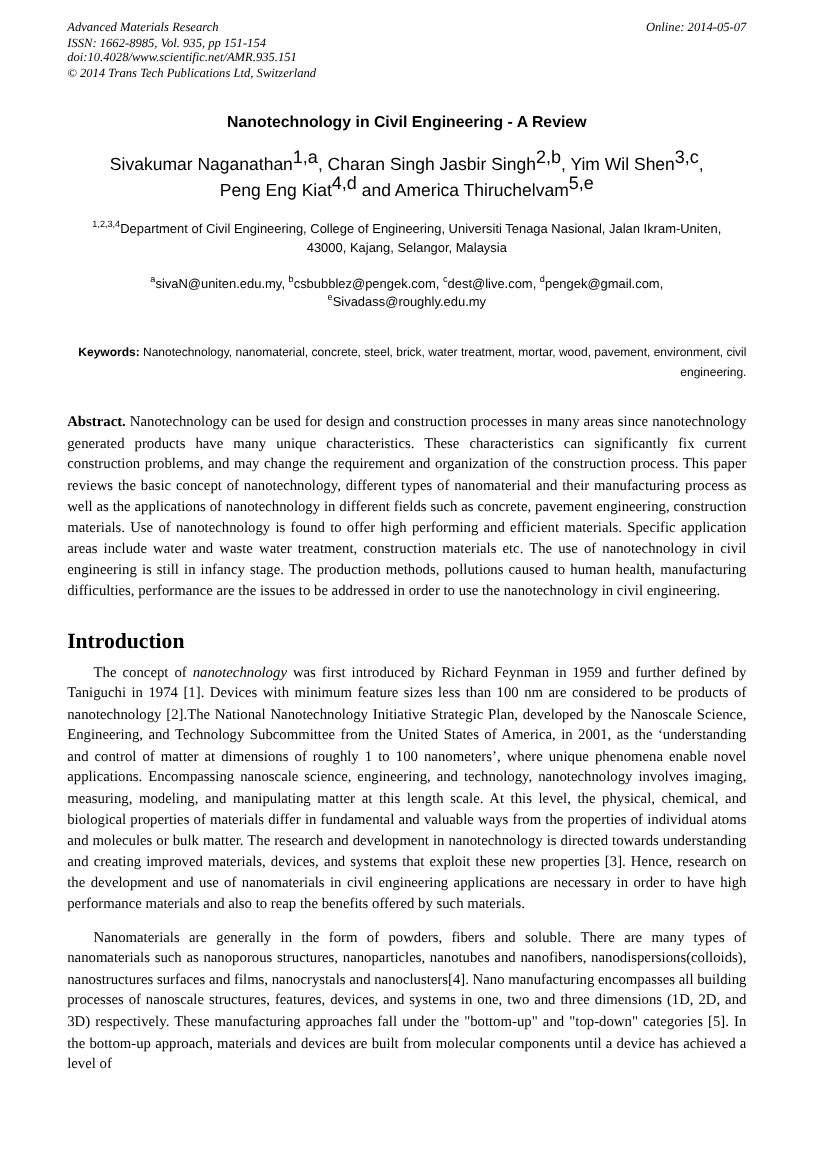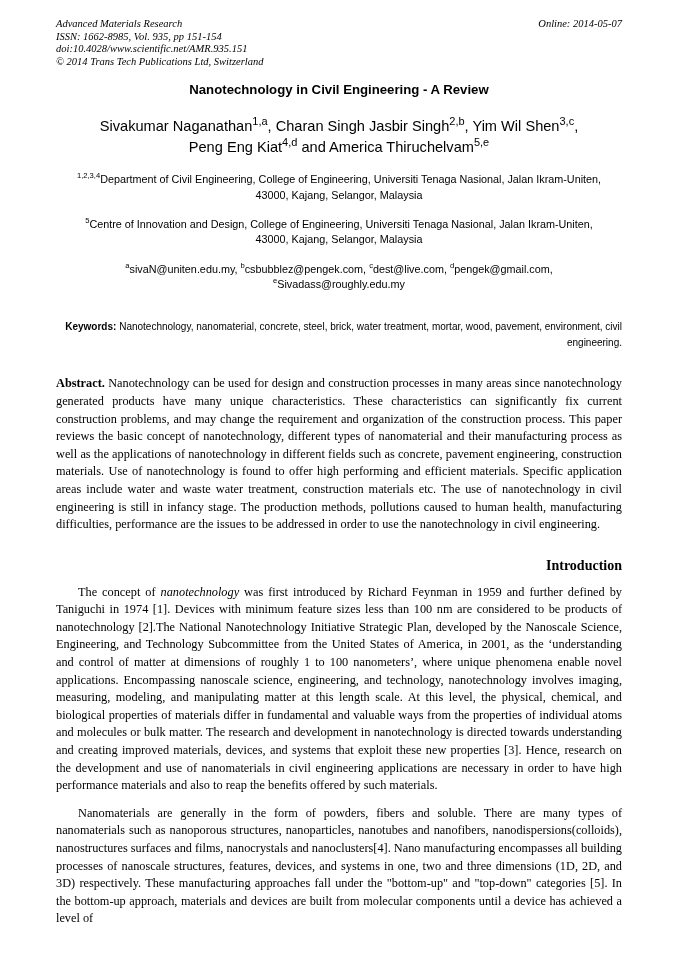--- a/index.html
+++ b/index.html
@@ -41,40 +41,40 @@
     top: 0;
     font-family: "Liberation Serif", "DejaVu Serif", serif;
     font-style: italic;
     font-size: 10.5px;
     line-height: 12.6px;
     white-space: nowrap;
   }
 
   
   .paper-title {
-    margin-top: 14px;
+    margin-top: 26px;
     text-align: center;
     font-family: "Liberation Sans", "DejaVu Sans", sans-serif;
     font-weight: bold;
     font-size: 13.2px;
     line-height: 16px;
     color: #000;
   }
 
   
   .authors {
     margin-top: 18px;
     text-align: center;
     font-family: "Liberation Sans", "DejaVu Sans", sans-serif;
     font-size: 14.6px;
     line-height: 21px;
     color: #000;
   }
   .authors sup {
-    font-size: 11px;
+    font-size: 15px;
     vertical-align: super;
     line-height: 0;
   }
 
   
   .affil-block {
     margin-top: 14px;
     text-align: center;
     font-family: "Liberation Sans", "DejaVu Sans", sans-serif;
     font-size: 10.8px;
@@ -130,24 +130,23 @@
     line-height: 17.6px;
     color: #000;
     text-align: justify;
   }
   .abstract .ab-label { font-weight: bold; }
 
   .section-heading {
     margin-top: 24px;
     font-family: "Liberation Serif", "DejaVu Serif", serif;
     font-weight: bold;
-    font-size: 14px;
+    font-size: 18px;
     line-height: 16px;
     color: #000;
-    text-align: right;
   }
 
   .body-para {
     margin-top: 10px;
     font-family: "Liberation Serif", "DejaVu Serif", serif;
     font-size: 12.3px;
     line-height: 17.6px;
     color: #000;
     text-align: justify;
     text-indent: 22px;
@@ -170,21 +169,20 @@
 
     <div class="paper-title">Nanotechnology in Civil Engineering - A Review</div>
 
     <div class="authors">
       <div><span>Sivakumar Naganathan</span><sup>1,a</sup><span>, Charan Singh Jasbir Singh</span><sup>2,b</sup><span>, Yim Wil Shen</span><sup>3,c</sup><span>,</span></div>
       <div><span>Peng Eng Kiat</span><sup>4,d</sup><span> and America Thiruchelvam</span><sup>5,e</sup></div>
     </div>
 
     <div class="affil-block">
       <div class="affil"><sup>1,2,3,4</sup><span>Department of Civil Engineering, College of Engineering, Universiti Tenaga Nasional, Jalan Ikram-Uniten, 43000, Kajang, Selangor, Malaysia</span></div>
-      <div class="affil"><sup>5</sup><span>Centre of Innovation and Design, College of Engineering, Universiti Tenaga Nasional, Jalan Ikram-Uniten, 43000, Kajang, Selangor, Malaysia</span></div>
     </div>
 
     <div class="emails"><sup>a</sup><span>sivaN@uniten.edu.my, </span><sup>b</sup><span>csbubblez@pengek.com, </span><sup>c</sup><span>dest@live.com, </span><sup>d</sup><span>pengek@gmail.com,</span><br><sup>e</sup><span>Sivadass@roughly.edu.my</span></div>
 
     <div class="keywords"><span class="kw-label">Keywords:</span><span> Nanotechnology, nanomaterial, concrete, steel, brick, water treatment, mortar, wood, pavement, environment, civil engineering.</span></div>
 
     <div class="abstract"><span class="ab-label">Abstract.</span><span> Nanotechnology can be used for design and construction processes in many areas since nanotechnology generated products have many unique characteristics. These characteristics can significantly fix current construction problems, and may change the requirement and organization of the construction process. This paper reviews the basic concept of nanotechnology, different types of nanomaterial and their manufacturing process as well as the applications of nanotechnology in different fields such as concrete, pavement engineering, construction materials. Use of nanotechnology is found to offer high performing and efficient materials. Specific application areas include water and waste water treatment, construction materials etc. The use of nanotechnology in civil engineering is still in infancy stage. The production methods, pollutions caused to human health, manufacturing difficulties, performance are the issues to be addressed in order to use the nanotechnology in civil engineering.</span></div>
 
     <div class="section-heading">Introduction</div>
     <div class="body-para"><span>The concept of </span><em>nanotechnology</em><span> was first introduced by Richard Feynman in 1959 and further defined by Taniguchi in 1974 [1]. Devices with minimum feature sizes less than 100 nm are considered to be products of nanotechnology [2].The National Nanotechnology Initiative Strategic Plan, developed by the Nanoscale Science, Engineering, and Technology Subcommittee from the United States of America, in 2001, as the ‘understanding and control of matter at dimensions of roughly 1 to 100 nanometers’, where unique phenomena enable novel applications. Encompassing nanoscale science, engineering, and technology, nanotechnology involves imaging, measuring, modeling, and manipulating matter at this length scale. At this level, the physical, chemical, and biological properties of materials differ in fundamental and valuable ways from the properties of individual atoms and molecules or bulk matter. The research and development in nanotechnology is directed towards understanding and creating improved materials, devices, and systems that exploit these new properties [3]. Hence, research on the development and use of nanomaterials in civil engineering applications are necessary in order to have high performance materials and also to reap the benefits offered by such materials.</span></div>

